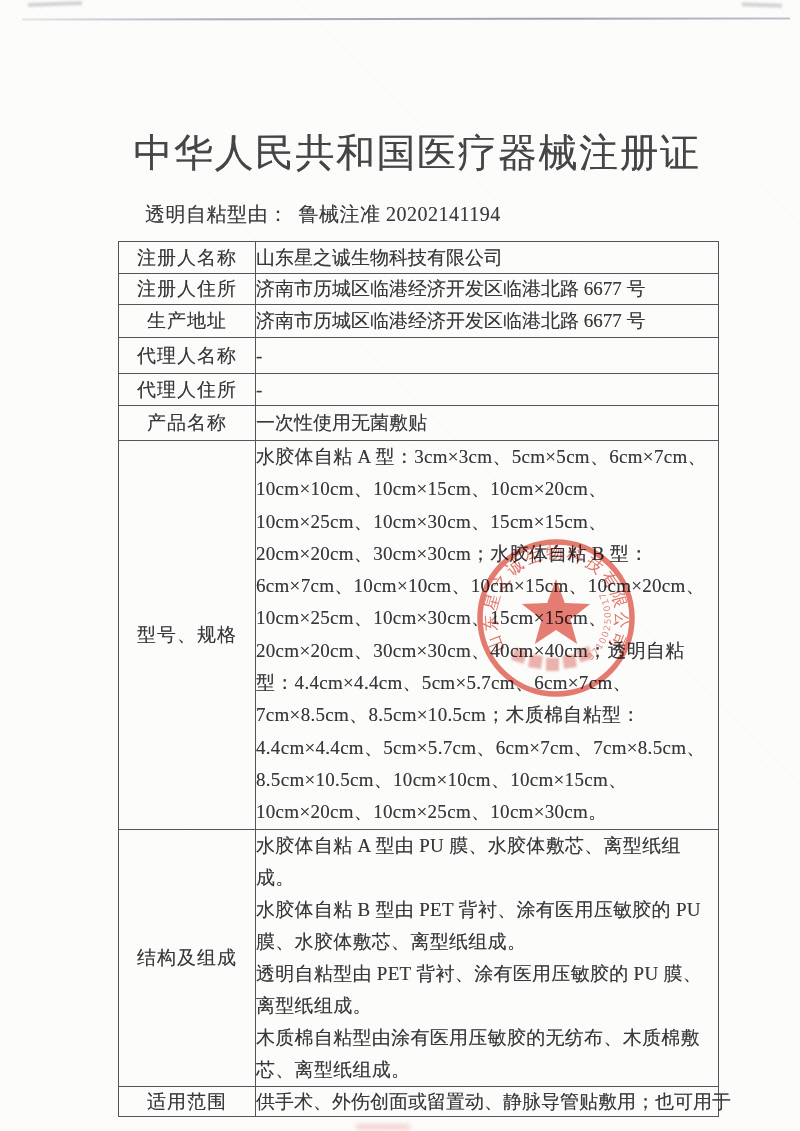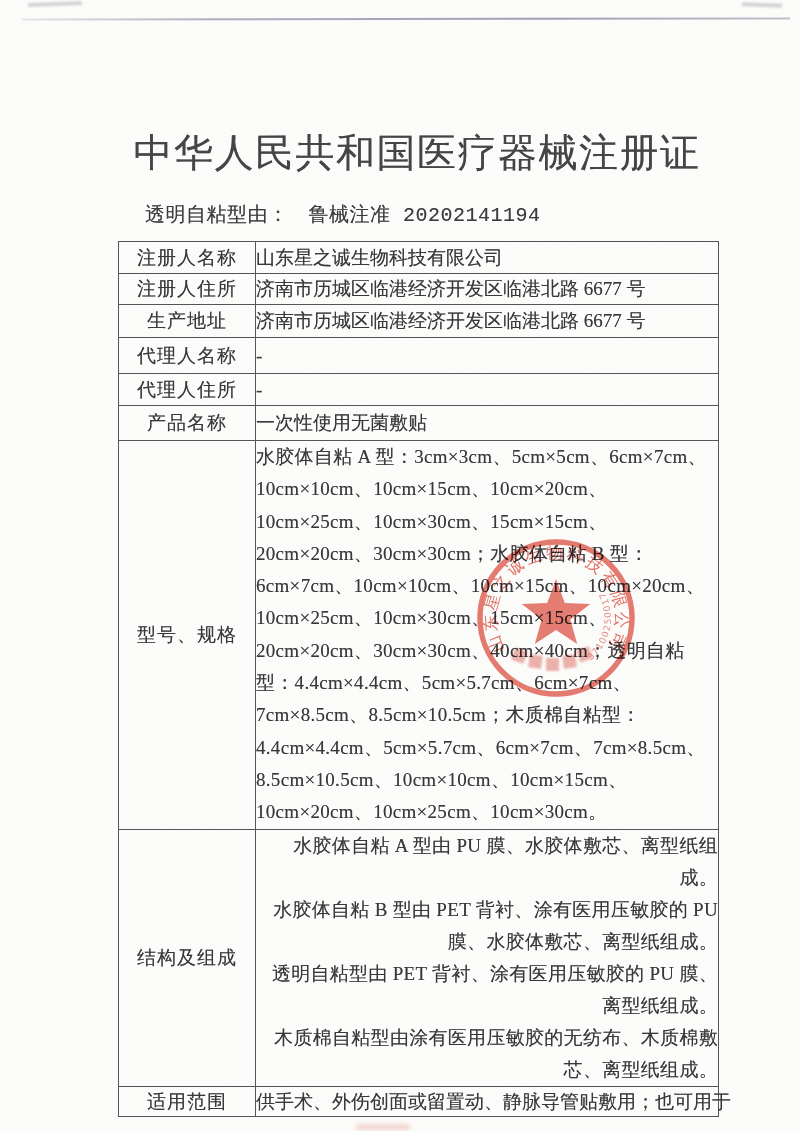--- a/index.html
+++ b/index.html
@@ -36,21 +36,21 @@
     text-align:center;padding-left:34px;
     font-size:39px;letter-spacing:1.5px;
     color:#454548;font-weight:normal;margin:0;
     text-shadow:0 0 0.5px rgba(70,70,75,0.55);
   }
   .reg-line{
     position:absolute;left:145px;top:201px;
     font-size:20px;color:#3c3c40;letter-spacing:0.5px;
     text-shadow:0 0 0.4px rgba(60,60,65,0.5);
   }
-  .reg-line .reg-value{margin-left:20px;font-family:Liberation Mono, monospace;}
+  .reg-line .reg-value{margin-left:10px;}
 
   table.cert{
     position:absolute;left:118px;top:241px;
     width:600px;border-collapse:collapse;table-layout:fixed;
     font-size:19px;color:#38383c;
     text-shadow:0 0 0.4px rgba(56,56,60,0.5);
   }
   table.cert col.c-label{width:137px;}
   table.cert col.c-value{width:463px;}
   table.cert td{
@@ -61,21 +61,21 @@
     margin-left:20px;
   }
   table.cert{border:1.5px solid #4a4a4e;}
   td.lbl{text-align:center;letter-spacing:1px;}
   td.val{padding-left:12px;padding-right:4px;line-height:1.35;}
   tr.r-s1{height:32px;} tr.r-s2{height:31px;} tr.r-s3{height:33px;}
   tr.r-s4{height:36px;} tr.r-s5{height:32px;} tr.r-s6{height:35px;}
   tr.r-spec{height:323px;} tr.r-struct{height:225px;} tr.r-scope{height:29px;padding-left:32px;}
   td.val-spec{line-height:32.3px;padding-top:2px;padding-bottom:2px;letter-spacing:0.3px;}
   td.val-struct{line-height:32.1px;vertical-align:middle;letter-spacing:0.3px;}
-  td.val-struct p{margin:0;text-align:right;}
+  td.val-struct p{margin:0;}
   td.val-scope{line-height:29px;white-space:nowrap;}
 
   .seal{
     position:absolute;left:469px;top:531px;width:174px;height:174px;
     mix-blend-mode:multiply;opacity:0.9;
     pointer-events:none;
   }
 </style>
 </head>
 <body>

